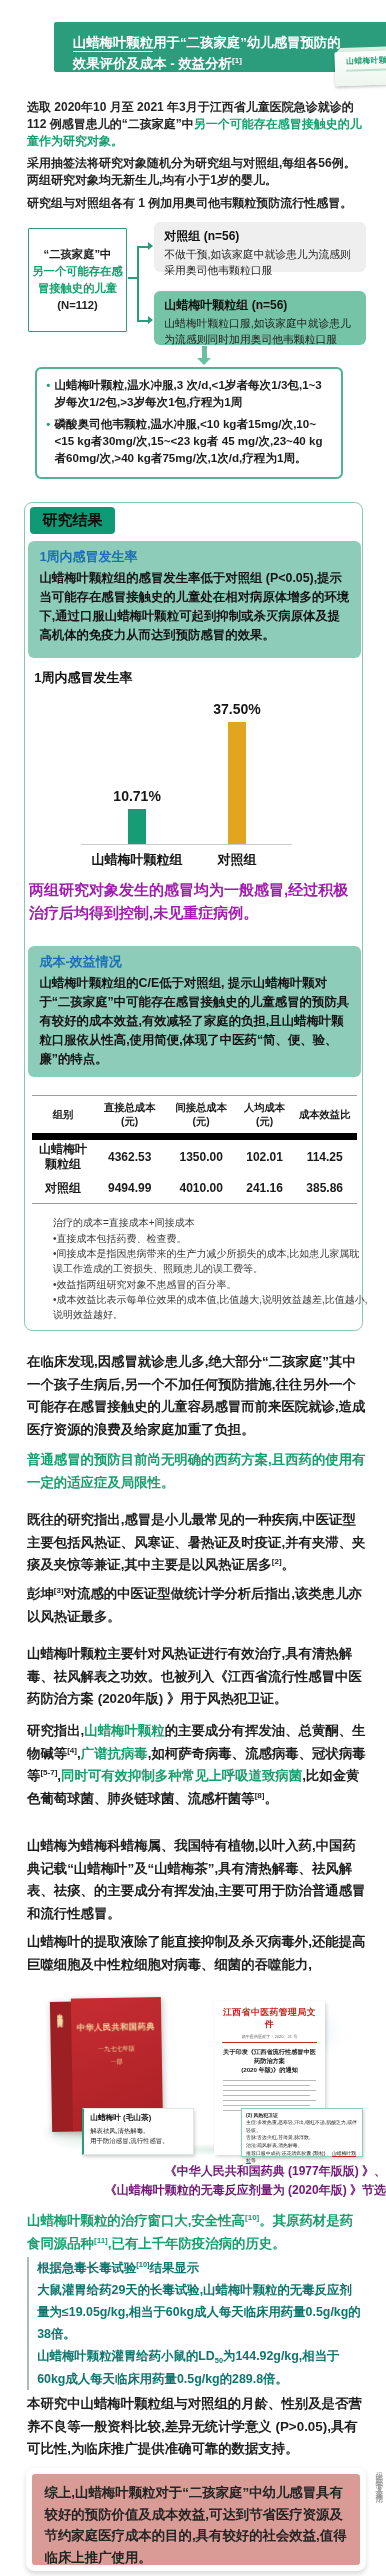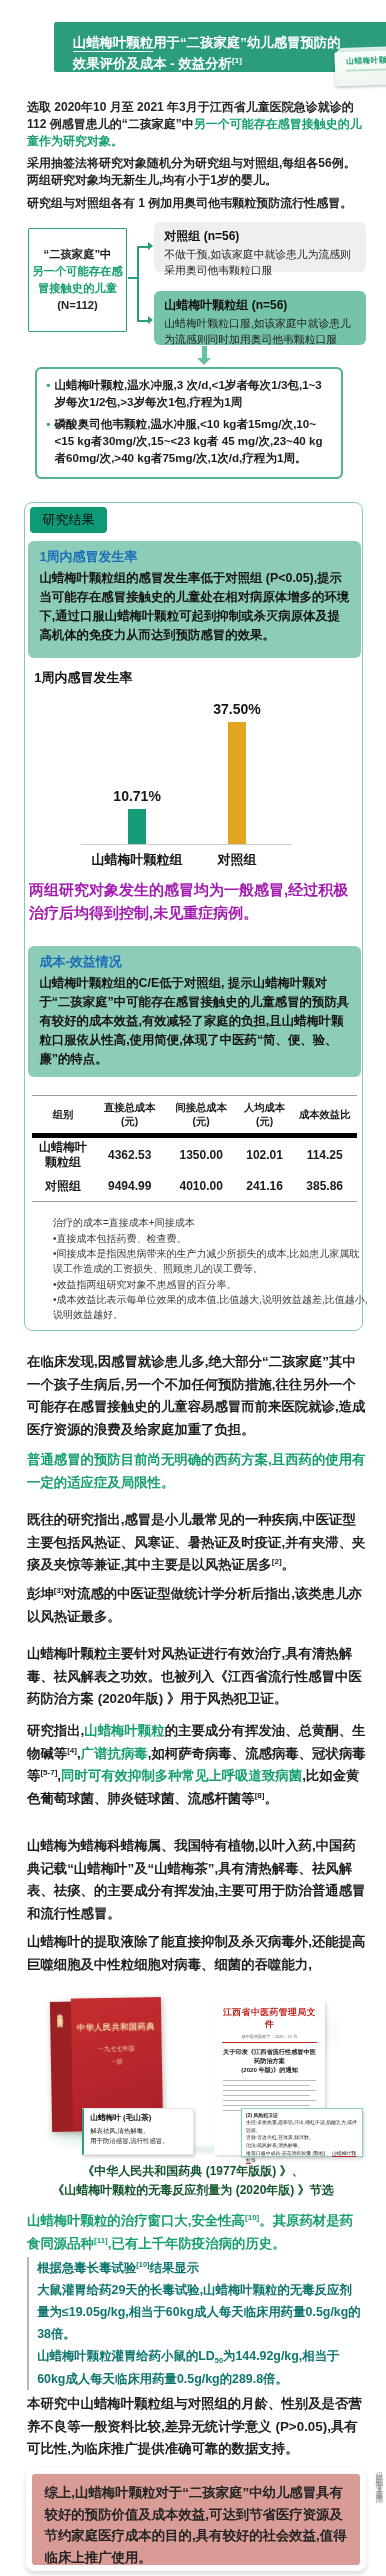--- a/index.html
+++ b/index.html
@@ -32,42 +32,42 @@
   .flow-box .fb-title{font-size:12px;font-weight:700;color:#111;margin-bottom:2.1px;}
   .flow-box .fb-body{font-size:10.8px;line-height:1.45;font-weight:500;color:#1d1d1d;}
   .da-shaft{left:202px;top:346px;width:4.6px;height:12.4px;background:#68c0a3;}
   .da-head{left:197px;top:358px;width:0;height:0;border-left:7.2px solid transparent;border-right:7.2px solid transparent;border-top:7.7px solid #68c0a3;}
   .dose-box{left:35px;top:367px;width:308px;height:112px;border:2.1px solid #53b295;border-radius:6.2px;background:#fff;box-sizing:border-box;padding:8.2px 9.3px;font-size:11.6px;line-height:1.46;font-weight:600;color:#1c1c1c;}
   .dose-item{display:flex;}
   .dose-item + .dose-item{margin-top:5.2px;}
   .dot{color:#2b9c7c;margin-right:4.1px;flex:none;}
   
   .results{left:24px;top:502px;width:339px;height:829px;background:#fff;border:1.5px solid #87c8b3;border-radius:8.2px;box-sizing:border-box;}
-  .tab{position:absolute;left:5.2px;top:4.1px;background:#0d9a74;border-radius:4px;padding:4.1px 12.4px;font-size:13px;font-weight:400;color:#0c0c0c;}
+  .tab{position:absolute;left:5.2px;top:4.1px;background:#0d9a74;border-radius:4px;padding:4.1px 12.4px;font-size:15px;font-weight:700;color:#0c0c0c;}
   .teal{background:#8dccb9;border-radius:6.2px;box-sizing:border-box;padding:7.2px 11.3px;}
   .teal1{position:absolute;left:3.1px;top:38px;width:333px;height:117px;}
   .teal2{position:absolute;left:3.1px;top:443px;width:333px;height:131px;}
   .blue-h{font-size:13px;font-weight:700;color:#1b6fb8;margin-bottom:3.1px;}
   .teal-body{font-size:12.4px;line-height:1.53;font-weight:600;color:#141414;}
   .chart-title{position:absolute;left:9.3px;top:166px;font-size:13px;font-weight:700;color:#141414;}
   .chart-plot{position:absolute;left:61px;top:187px;width:201px;height:155px;}
   .chart-plot:after{content:"";position:absolute;left:-5.2px;right:-5.2px;bottom:0;height:1px;background:#cccccc;}
   .bar-col{position:absolute;bottom:1px;display:flex;flex-direction:column;align-items:center;justify-content:flex-end;}
   .bar-col1{left:2.1px;width:98px;}
   .bar-col2{left:115px;width:72px;}
   .bar-val{font-size:14px;font-weight:700;color:#161616;margin-bottom:5.2px;}
   .bar{width:17.5px;}
   .bar-green{background:#169c77;}
   .bar-orange{background:#e2a51f;}
   .cat{position:absolute;bottom:-25px;width:100%;text-align:center;font-size:13px;font-weight:700;color:#141414;}
   .chart-note{position:absolute;left:4.1px;top:375px;width:330px;font-size:15px;line-height:1.55;font-weight:700;color:#a21caf;}
   
   .cost-table{position:absolute;left:7.2px;top:592px;width:325px;border-top:1px solid #9c9c9c;border-bottom:1px solid #9c9c9c;}
   .trow{display:flex;align-items:center;}
-  .trow.head{border-bottom:5px solid #000000;min-height:37px;}
+  .trow.head{border-bottom:7px solid #000000;min-height:37px;}
   .trow.body1{min-height:33px;}
   .trow.body2{min-height:29px;}
   .tcell{box-sizing:border-box;text-align:center;padding:2.1px 1px;}
   .c0{width:19%;} .c1{width:22%;} .c2{width:22%;} .c3{width:17%;} .c4{width:20%;}
   .trow.head .tcell{font-size:10.3px;font-weight:700;line-height:1.3;color:#1a1a1a;}
   .trow .tcell{font-size:12px;font-weight:600;color:#1a1a1a;line-height:1.25;}
   .tnotes{position:absolute;left:28px;top:712px;width:316px;font-size:10px;line-height:1.5;font-weight:500;color:#3a3a3a;}
   .tnotes div{margin-bottom:0.5px;}
   
   .para{width:339px;left:27px;font-size:13.4px;line-height:1.69;font-weight:600;color:#1e1e1e;}
@@ -99,21 +99,21 @@
   .doc-h{font-size:8.8px;font-weight:700;color:#c0271f;letter-spacing:0.5px;}
   .doc-no{font-size:4.1px;color:#666;margin-top:2.1px;}
   .doc-rule{height:1px;background:#c0271f;margin:3.6px 2.1px;}
   .doc-t{font-size:6.2px;font-weight:700;color:#1a1a1a;line-height:1.5;}
   .doc-lines{margin-top:5.2px;}
   .doc-lines div{height:1px;background:#b9b9b9;margin:4.1px 3.1px;}
   .doc-lines div:nth-child(2n){margin-right:9.3px;}
   .callout{position:absolute;left:218px;top:117px;width:122px;height:49px;background:#fff;border:1px solid #8fcdb5;box-shadow:1px 1.5px 3.1px rgba(0,0,0,.18);box-sizing:border-box;padding:2.6px 4.1px;text-align:left;font-size:4.9px;line-height:1.55;color:#222;}
   .callout .b{font-weight:700;}
   .u-red{border-bottom:0.5px solid #c0271f;}
-  .caption{left:0;top:2162px;width:386px;text-align:center;font-size:12px;font-weight:700;color:#14532d;line-height:1.6;}
+  .caption{left:0;top:2162px;width:386px;text-align:right;font-size:12px;font-weight:700;color:#701a75;line-height:1.6;}
   
   .safety-head{left:27px;top:2210px;width:339px;font-size:13.4px;line-height:1.7;font-weight:700;color:#17a06e;}
   .quote{left:27px;top:2257px;width:335px;border-left:2.1px solid #a9bfb4;padding-left:8.2px;font-size:12.4px;line-height:1.78;font-weight:600;color:#0f766e;box-sizing:border-box;}
   .p-compare{top:2393px;}
   
   .concl-outer{left:26px;top:2468px;width:340px;height:103px;background:#fff;border-radius:8.2px;box-shadow:0 2.1px 5.2px rgba(0,0,0,.15);}
   .concl-inner{position:absolute;left:6.2px;top:6.2px;width:328px;height:91px;background:#d89b95;border-radius:3.1px;box-sizing:border-box;padding:8.2px 12.4px;font-size:13.4px;line-height:1.6;font-weight:700;color:#242424;}
   .side-note{right:2.1px;top:2465px;writing-mode:vertical-rl;font-size:7.7px;color:#999;letter-spacing:2.1px;font-weight:500;}
 </style>
 </head>

